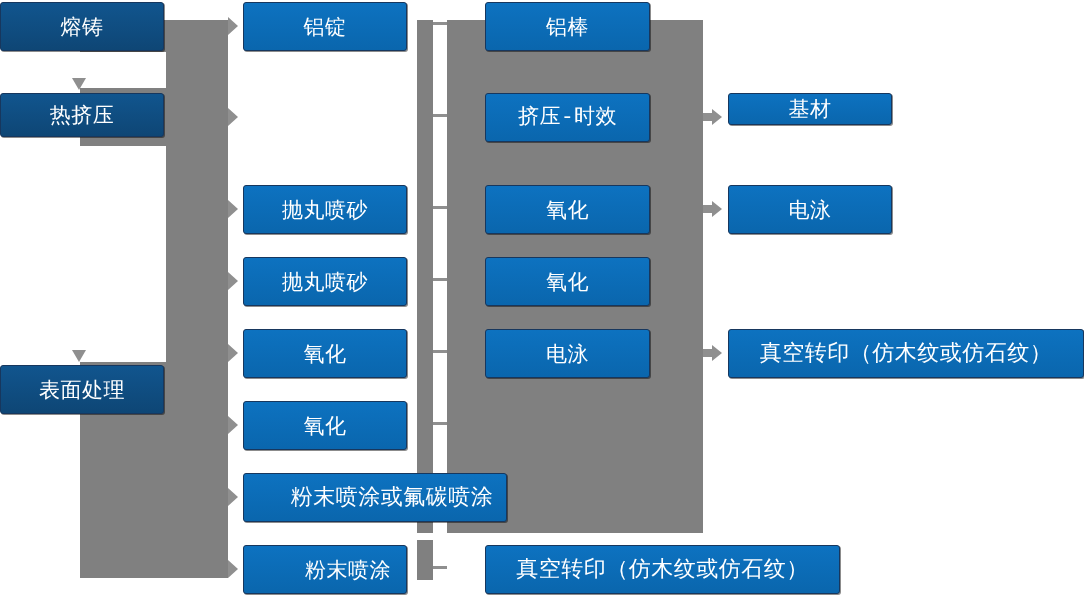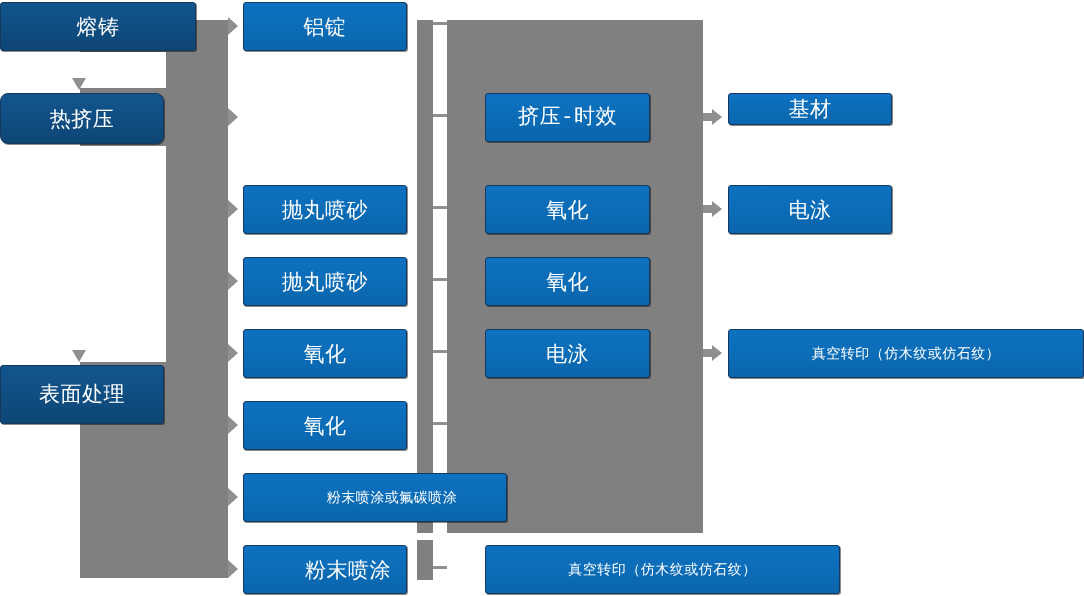--- a/index.html
+++ b/index.html
@@ -53,21 +53,21 @@
     background: #0f4c81;
     background-image: linear-gradient(180deg, #11558e 0%, #0e4675 100%);
   }
   .box.bright {
     background: #0b6cb8;
     background-image: linear-gradient(180deg, #0d72c0 0%, #0a66ad 100%);
   }
   .box .lbl {
     pointer-events: none;
   }
-  .box.wide { font-size: 14px; }
+  .box.wide { font-size: 22px; }
 </style>
 </head>
 <body>
 
 <div id="canvas">
 
   <svg id="connectors" viewBox="0 0 1084 596" width="1084" height="596">
 
     <g>
       <path fill="#808080" d="
@@ -128,29 +128,29 @@
       <rect x="447" y="20" width="256" height="513" fill="#808080"></rect>
     </g>
 
     <g>
       <path fill="#8f8f8f" d="M 703,114 L 703,121 L 712,121 L 712,125 L 722,117 L 712,109 L 712,113 L 703,113 Z"></path>
       <path fill="#8f8f8f" d="M 703,206 L 703,213 L 712,213 L 712,217 L 722,209 L 712,201 L 712,205 L 703,205 Z"></path>
       <path fill="#8f8f8f" d="M 703,350 L 703,357 L 712,357 L 712,361 L 722,353 L 712,345 L 712,349 L 703,349 Z"></path>
     </g>
   </svg>
 
-  <div class="box dark" style="left:0px; top:2px; width:196px; height:49px;">
+  <div class="box dark" style="left:0px; top:2px; width:164px; height:49px;">
     <span class="lbl">熔铸</span>
   </div>
 
-  <div class="box dark" style="left:0px; top:93px; width:164px; height:51px;border-radius:8px;">
+  <div class="box dark" style="left:0px; top:93px; width:164px; height:44px;">
     <span class="lbl">热挤压</span>
   </div>
 
-  <div class="box dark" style="left:0px; top:365px; width:164px; height:59px;font-family:Liberation Serif, serif;">
+  <div class="box dark" style="left:0px; top:365px; width:164px; height:49px;">
     <span class="lbl">表面处理</span>
   </div>
 
   <div class="box bright" style="left:243px; top:2px; width:164px; height:49px;">
     <span class="lbl">铝锭</span>
   </div>
 
 
   <div class="box bright" style="left:243px; top:185px; width:164px; height:49px;">
     <span class="lbl">抛丸喷砂</span>
@@ -169,20 +169,23 @@
   </div>
 
   <div class="box bright wide" style="left:243px; top:473px; width:264px; height:49px;padding-left:34px;">
     <span class="lbl">粉末喷涂或氟碳喷涂</span>
   </div>
 
   <div class="box bright" style="left:243px; top:545px; width:164px; height:49px;padding-left:46px;">
     <span class="lbl">粉末喷涂</span>
   </div>
 
+  <div class="box bright" style="left:485px; top:2px; width:165px; height:49px;">
+    <span class="lbl">铝棒</span>
+  </div>
 
   <div class="box bright" style="left:485px; top:93px; width:165px; height:49px;font-family:Liberation Mono, monospace;">
     <span class="lbl">挤压-时效</span>
   </div>
 
   <div class="box bright" style="left:485px; top:185px; width:165px; height:49px;">
     <span class="lbl">氧化</span>
   </div>
 
   <div class="box bright" style="left:485px; top:257px; width:165px; height:49px;">

